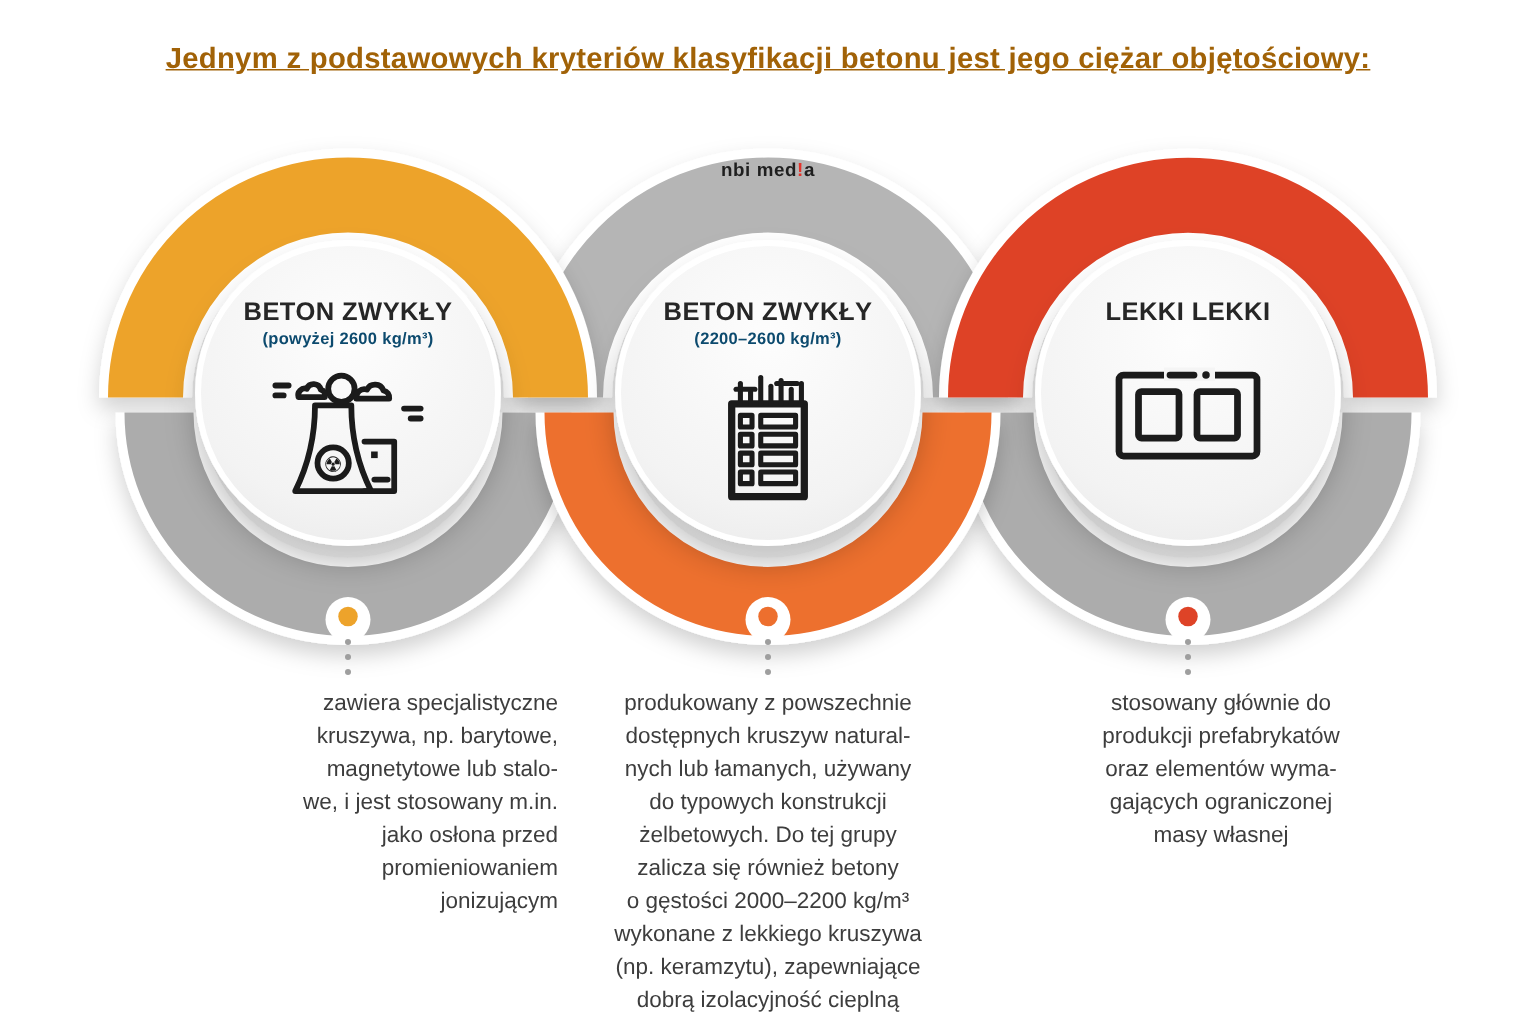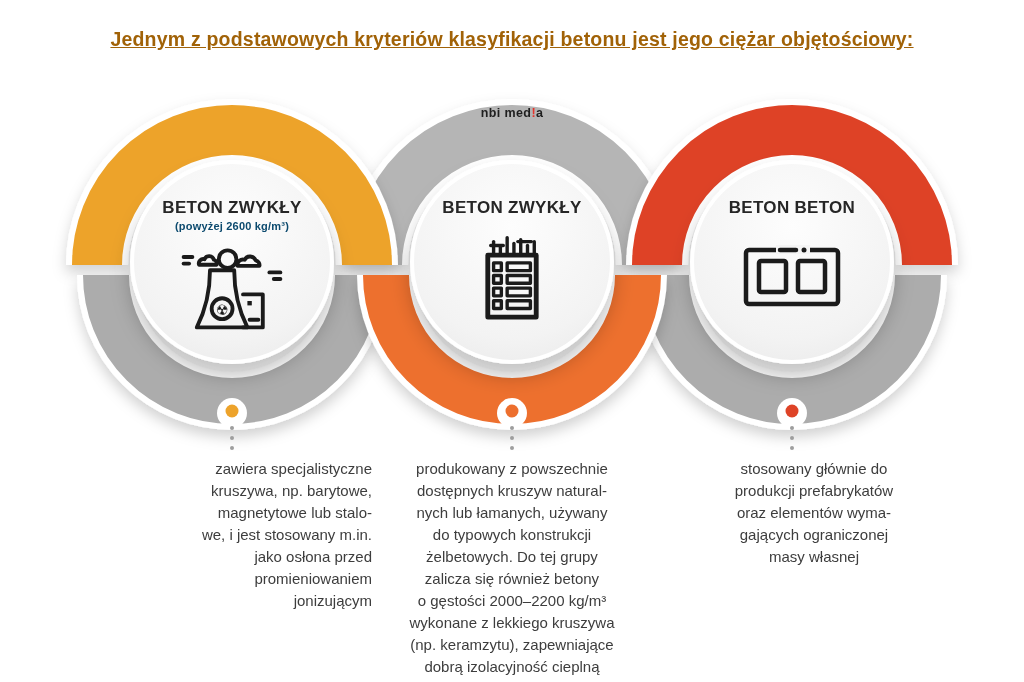--- a/index.html
+++ b/index.html
@@ -121,20 +121,21 @@
         <line x1="6" y1="10" x2="14" y2="10"></line>
         <line x1="6" y1="16" x2="11" y2="16"></line>
         <line x1="84" y1="24" x2="94" y2="24"></line>
         <line x1="88" y1="30" x2="94" y2="30"></line>
       </svg>
     </div>
   </div>
 
   <div class="circle-content c2">
     <div class="circle-name">BETON ZWYKŁY</div>
+    <div class="circle-range">(2200–2600 kg/m³)</div>
     <div class="icon-box">
       <svg width="70" height="92" viewBox="0 0 70 95">
         <rect x="10" y="26" width="50" height="64" stroke-width="5"></rect>
         <line x1="16" y1="26" x2="16" y2="12"></line>
         <line x1="23" y1="26" x2="23" y2="18"></line>
         <line x1="30" y1="26" x2="30" y2="8"></line>
         <line x1="37" y1="26" x2="37" y2="14"></line>
         <line x1="44" y1="26" x2="44" y2="10"></line>
         <line x1="51" y1="26" x2="51" y2="16"></line>
         <line x1="58" y1="26" x2="58" y2="12"></line>
@@ -146,21 +147,21 @@
         <rect x="16" y="73" width="8" height="8"></rect>
         <rect x="30" y="34" width="24" height="8"></rect>
         <rect x="30" y="47" width="24" height="8"></rect>
         <rect x="30" y="60" width="24" height="8"></rect>
         <rect x="30" y="73" width="24" height="8"></rect>
       </svg>
     </div>
   </div>
 
   <div class="circle-content c3">
-    <div class="circle-name">BETON BETON</div>
+    <div class="circle-name">LEKKI LEKKI</div>
     <div class="icon-box">
       <svg width="100" height="66" viewBox="0 0 100 64">
         <rect x="4" y="6" width="92" height="54" rx="3" stroke-width="4.5"></rect>
         <rect x="34" y="1" width="34" height="9" fill="#f5f5f5" stroke="none"></rect>
         <line x1="38" y1="6" x2="54" y2="6" stroke-width="4.5"></line>
         <circle cx="62" cy="6" r="2.5" fill="#1b1b1b" stroke="none"></circle>
         <rect x="17" y="17" width="27" height="31" rx="2" stroke-width="4.5"></rect>
         <rect x="56" y="17" width="27" height="31" rx="2" stroke-width="4.5"></rect>
       </svg>
     </div>

